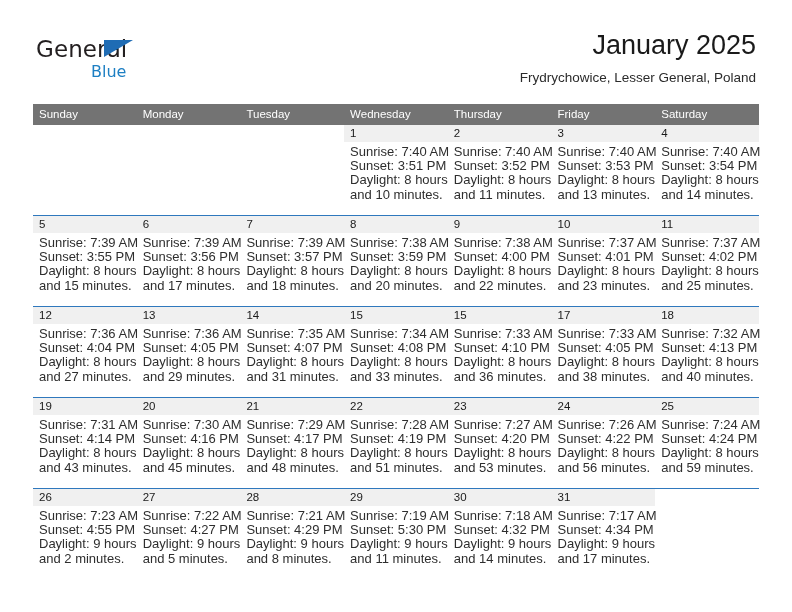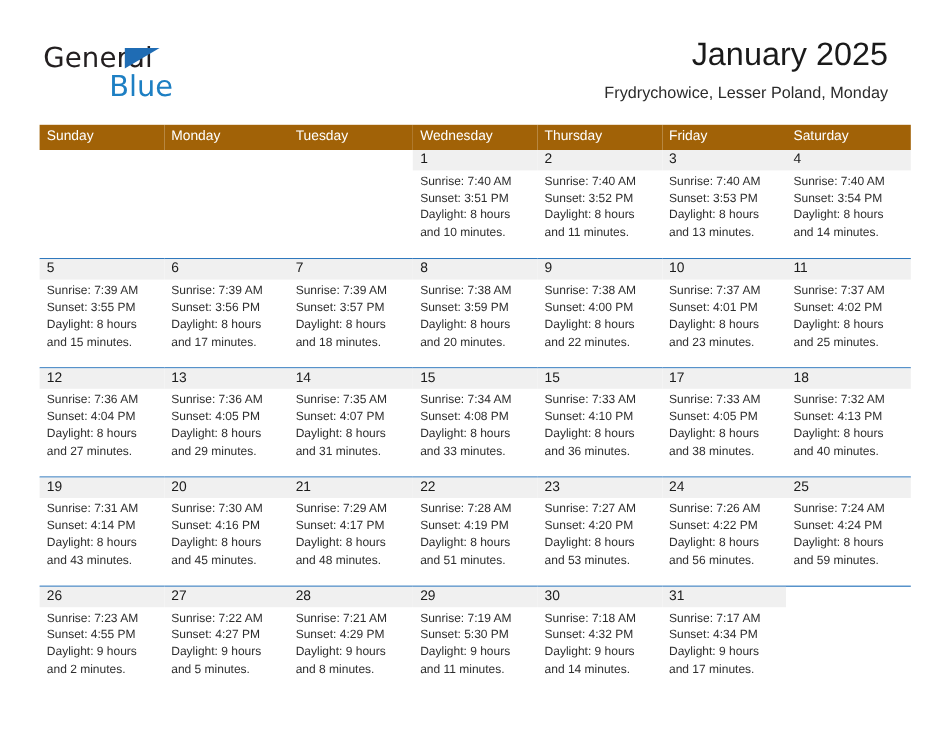--- a/index.html
+++ b/index.html
@@ -53,29 +53,29 @@
     top: 4px;
     width: 0;
     height: 0;
     border-left: 29px solid #1f6cb4;
     border-bottom: 17px solid transparent;
   }
   .logo-blue {
     position: absolute;
     left: 55px;
     top: 23px;
-    font-size: 24px;
+    font-size: 16px;
     line-height: 26px;
     color: #1d7fc3;
     font-family: "DejaVu Sans", sans-serif;
   }
 
   .title-block {
     position: absolute;
-    right: 52px;
+    right: 36px;
     top: 28px;
     text-align: right;
   }
   .cal-title {
     font-size: 27px;
     line-height: 34px;
     color: #1a1a1a;
     font-weight: normal;
     margin: 0;
     white-space: nowrap;
@@ -97,21 +97,21 @@
     border-collapse: collapse;
     table-layout: fixed;
   }
   .calendar th,
   .calendar td {
     padding: 0;
     margin: 0;
     vertical-align: top;
   }
   .dow {
-    background: #a16207;
+    background: #737373;
     color: #ffffff;
     font-size: 11.5px;
     font-weight: normal;
     text-align: left;
     height: 21px;
     line-height: 21px;
     padding-left: 6px !important;
     box-sizing: border-box;
   }
   .wk-row > td {
@@ -135,21 +135,21 @@
     font-size: 11.5px;
     color: #1a1a1a;
     padding-left: 6px;
     box-sizing: border-box;
   }
   .cell-blank .daynum-band {
     background: transparent;
   }
   .cell-lines {
     padding: 3px 6px 0 6px;
-    font-size: 10px;
+    font-size: 13px;
     line-height: 14.2px;
     color: #2e2e2e;
   }
   .cell-lines div {
     white-space: nowrap;
   }
 </style>
 </head>
 <body>
 
@@ -158,21 +158,21 @@
   <div class="header">
 
     <div class="logo">
       <span class="logo-general">General</span>
       <span class="logo-triangle"></span>
       <span class="logo-blue">Blue</span>
     </div>
 
     <div class="title-block">
       <h1 class="cal-title">January 2025</h1>
-      <p class="cal-subtitle">Frydrychowice, Lesser Poland, Monday</p>
+      <p class="cal-subtitle">Frydrychowice, Lesser General, Poland</p>
     </div>
 
   </div>
 
   <table class="calendar">
     <thead>
       <tr>
         <th class="dow">Sunday</th>
         <th class="dow">Monday</th>
         <th class="dow">Tuesday</th>

